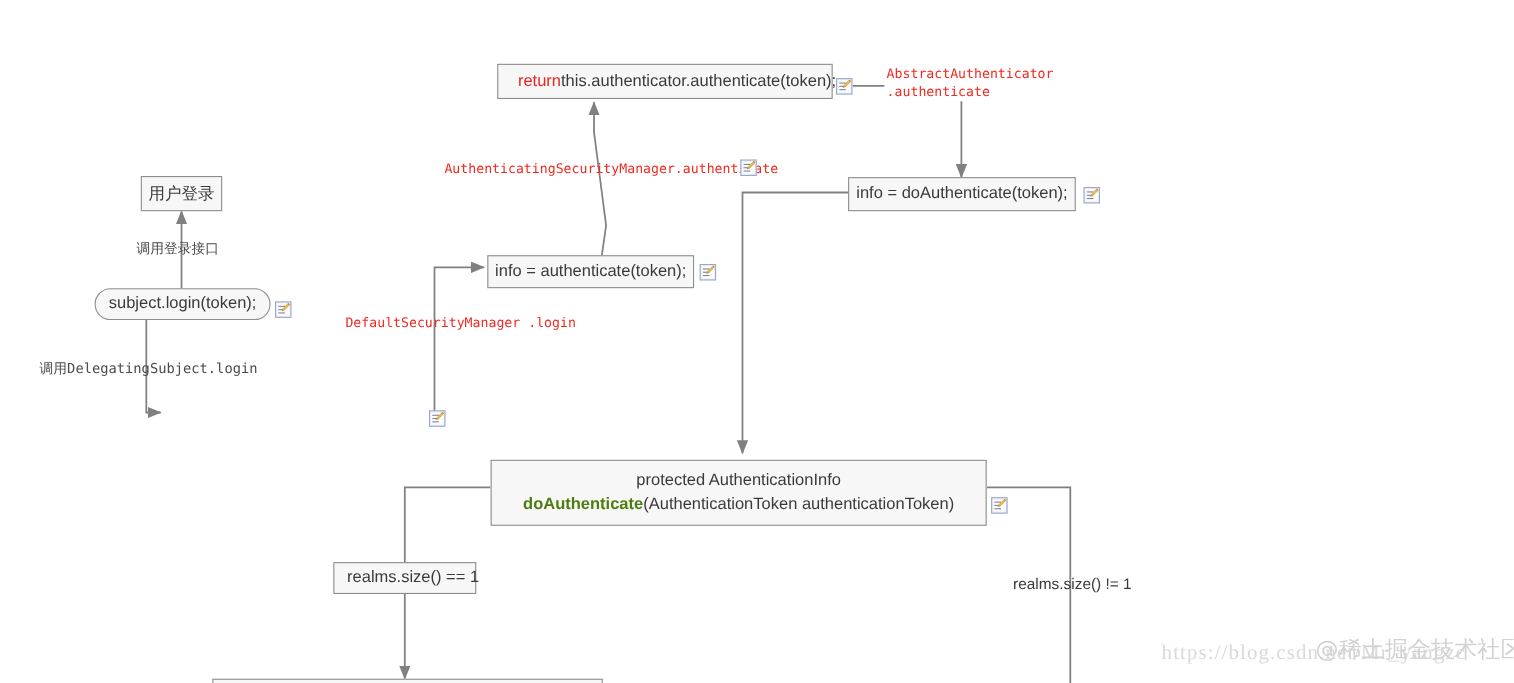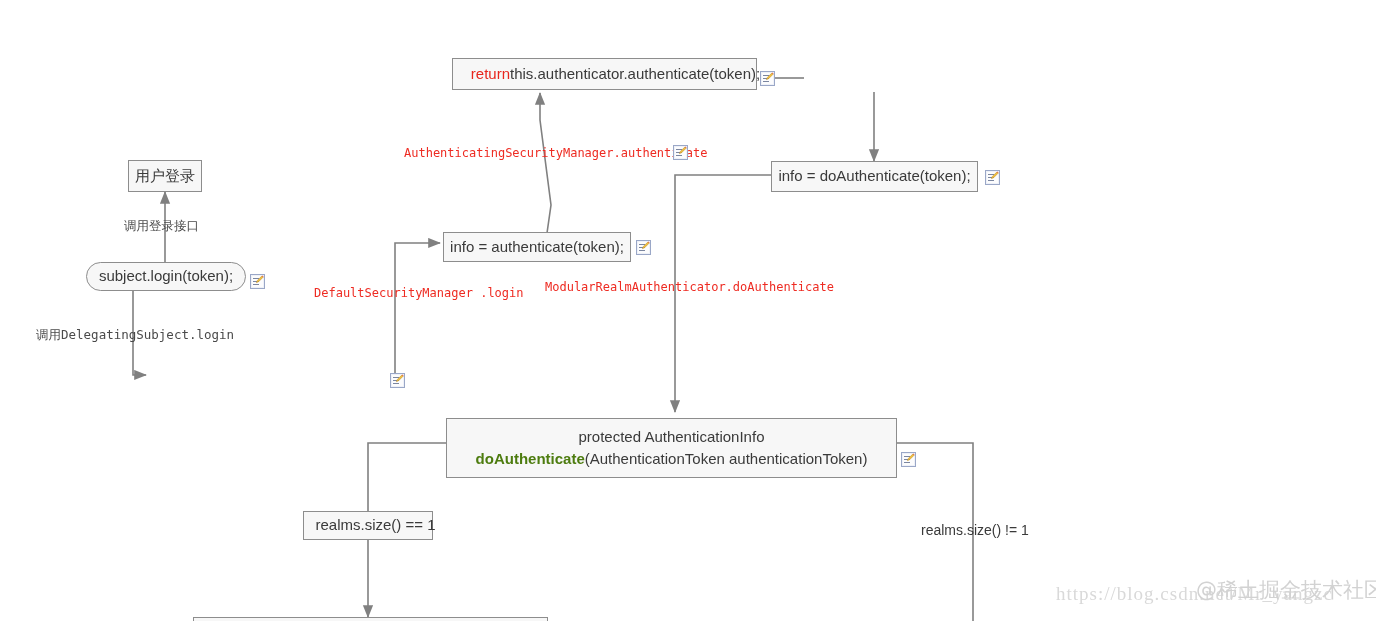--- a/index.html
+++ b/index.html
@@ -138,32 +138,33 @@
   </div>
 
   <div class="edge-label cnlab" style="left:124px;top:218px;">
     <span>调用登录接口</span>
   </div>
 
   <div class="edge-label cnlab" style="left:36px;top:327px;">
     <span>调用DelegatingSubject.login</span>
   </div>
 
+  <div class="ann" style="left:806px;top:60px;">
+    <div>AbstractAuthenticator</div>
+    <div>.authenticate</div>
+  </div>
 
   <div class="ann" style="left:404px;top:146px;">
     <span>AuthenticatingSecurityManager.authenticate</span>
   </div>
 
   <div class="ann" style="left:314px;top:286px;">
     <span>DefaultSecurityManager .login</span>
   </div>
 
-  <div class="ann" style="left:545px;top:280px;">
-    <span>ModularRealmAuthenticator.doAuthenticate</span>
-  </div>
 
   <div class="cond" style="left:921px;top:522px;">
     <span>realms.size() != 1</span>
   </div>
 
   <div class="note-icon" style="left:760px;top:71px;">
     <div class="sheet"></div>
     <div class="lines"></div>
     <svg class="pencil" viewBox="0 0 10 10">
       <path d="M1.5,8.5 L2.6,6.1 L7.6,1.1 L9,2.5 L4,7.5 z" fill="#f0c040" stroke="#b07d1a" stroke-width="0.5"></path>

